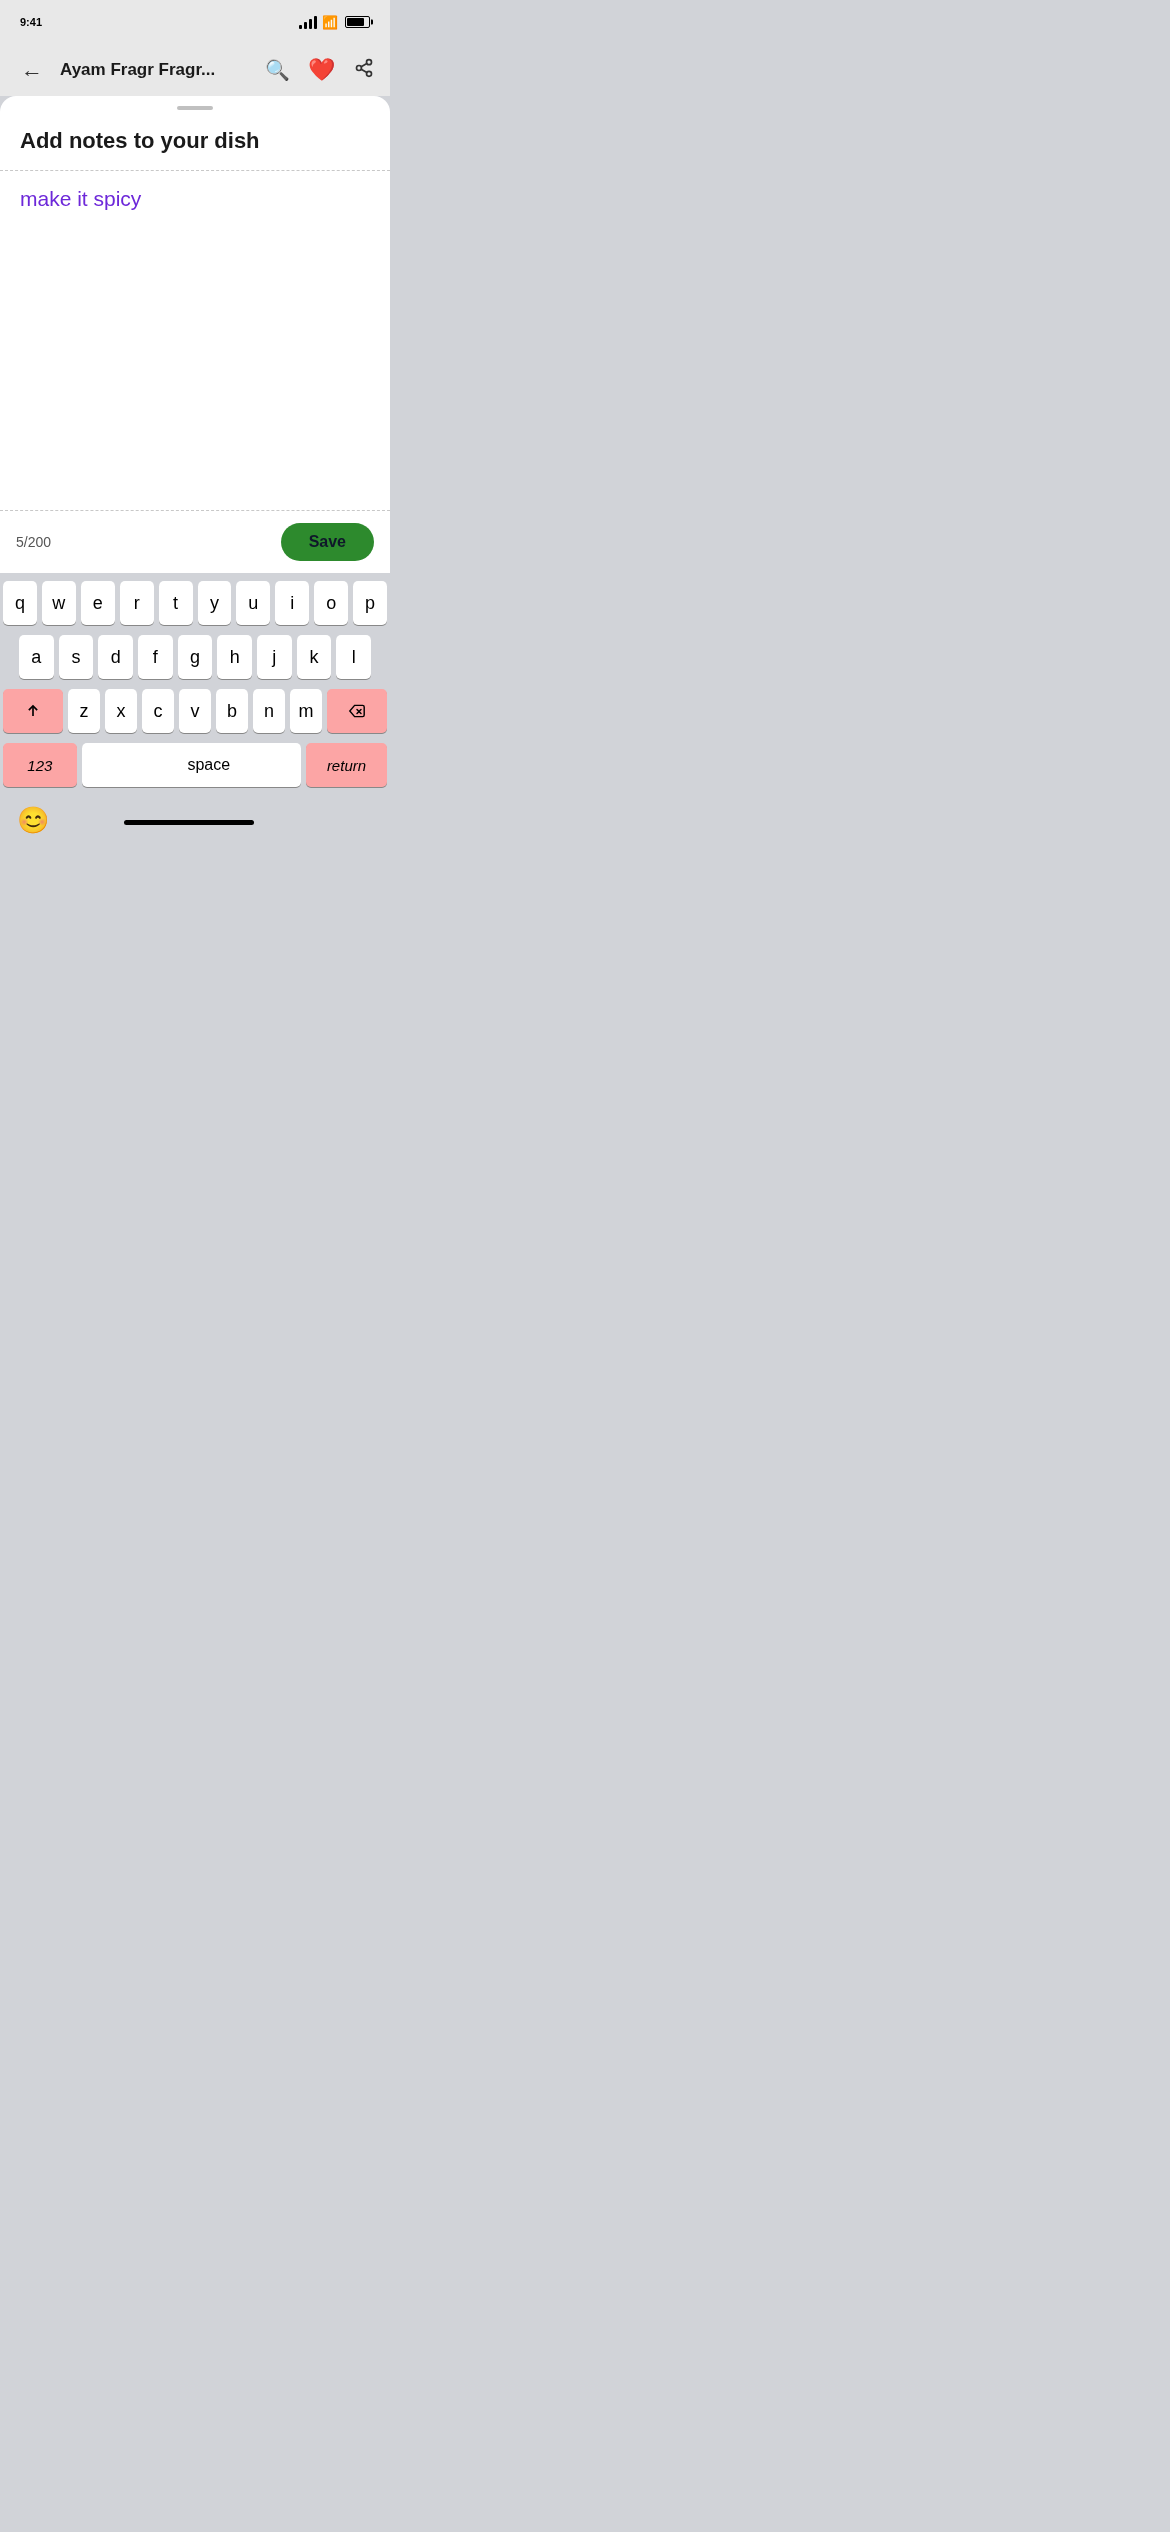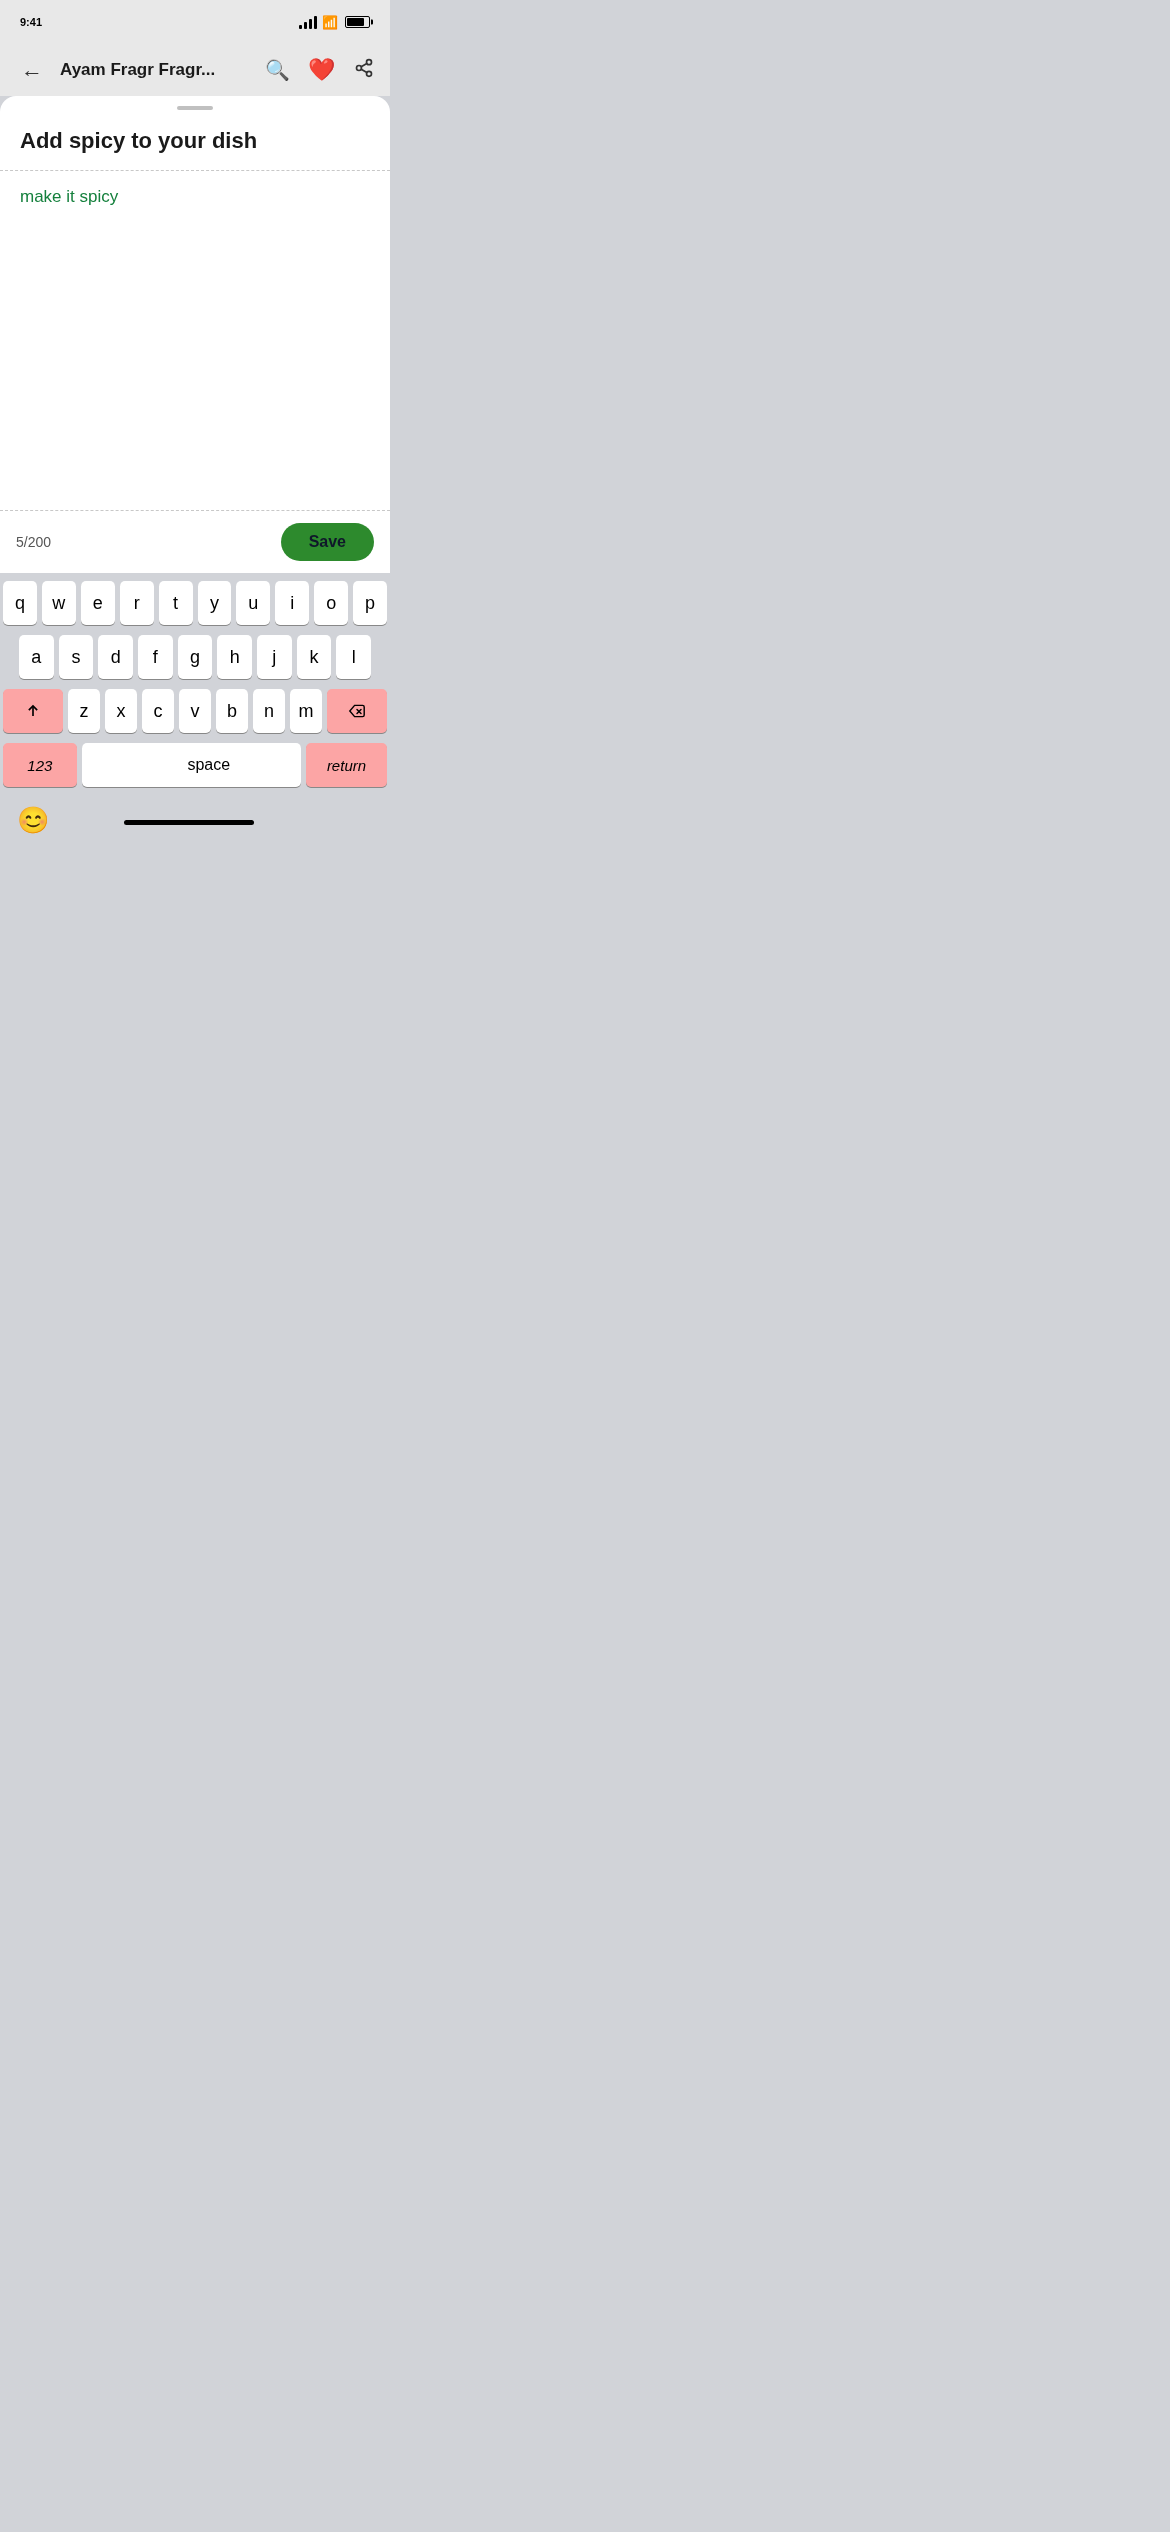--- a/index.html
+++ b/index.html
@@ -156,22 +156,22 @@
       margin: 0 0;
       position: relative;
       overflow: hidden;
     }
 
     .notes-input {
       flex: 1;
       border: none;
       outline: none;
       padding: 16px 20px;
-      font-size: 17px;
-      color: #15803d;
+      font-size: 21px;
+      color: #6d28d9;
       resize: none;
       font-family: -apple-system, BlinkMacSystemFont, 'Helvetica Neue', sans-serif;
       background: transparent;
     }
 
     @keyframes blink {
       0%, 50% { opacity: 1; }
       51%, 100% { opacity: 0; }
     }
 
@@ -313,21 +313,21 @@
           <circle cx="18" cy="19" r="3"></circle>
         <line x1="8.59" y1="13.51" x2="15.42" y2="17.49"></line>
         <line x1="15.41" y1="6.51" x2="8.59" y2="10.49"></line>
       </svg>
     </span>
   </div>
 </div>
 
 <div class="bottom-sheet">
   <div class="sheet-handle"></div>
-  <div class="sheet-title">Add spicy to your dish</div>
+  <div class="sheet-title">Add notes to your dish</div>
 
   <div class="notes-container">
     <textarea class="notes-input" maxlength="200" style="caret-color: rgb(58, 122, 255);">make it spicy</textarea>
   </div>
 
   <div class="notes-footer">
     <span class="char-count">5/200</span>
     <button class="save-btn">Save</button>
   </div>
 </div>

